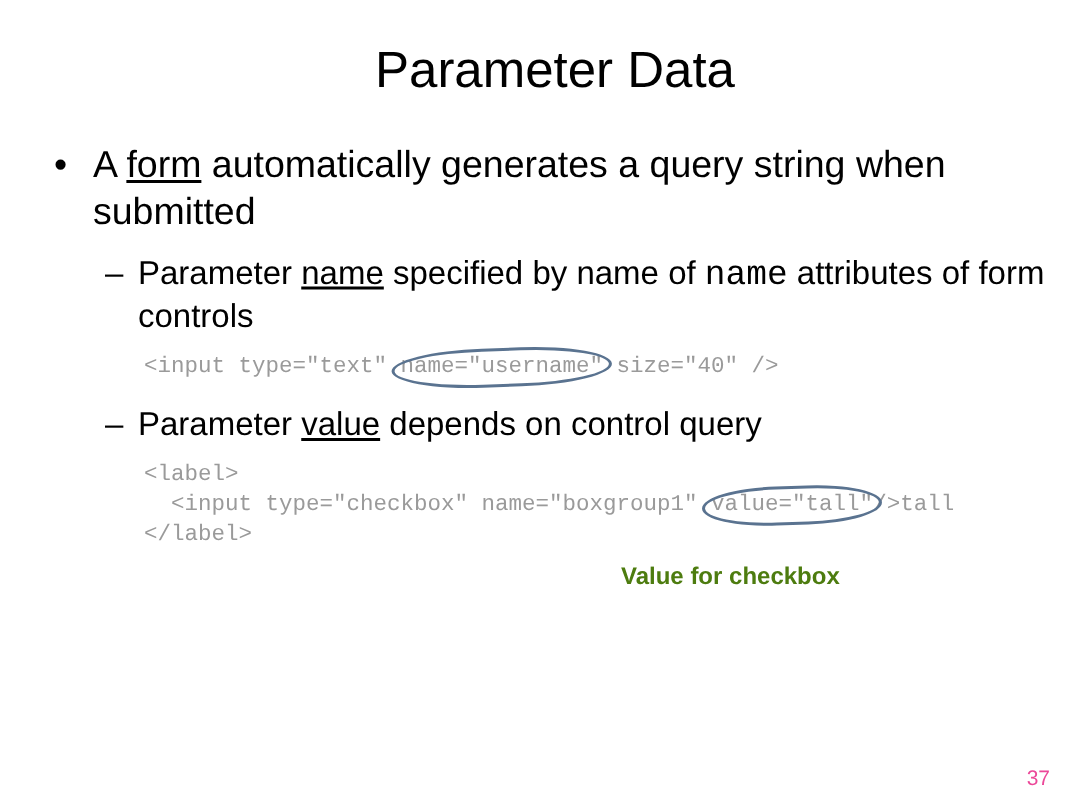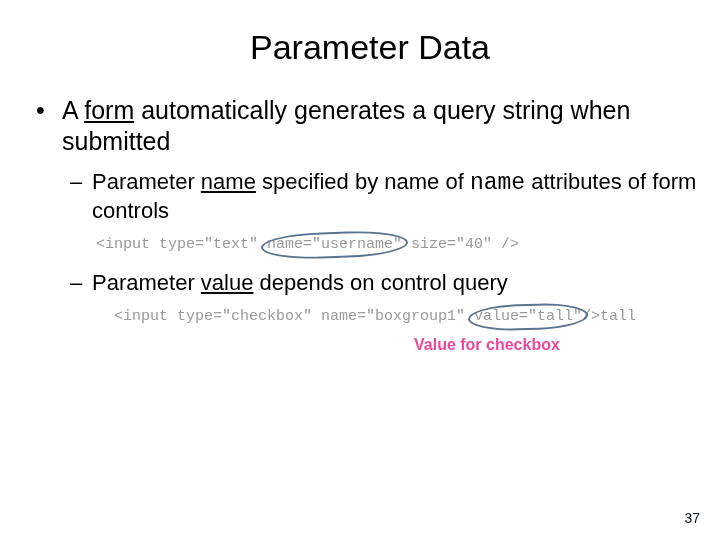--- a/index.html
+++ b/index.html
@@ -18,23 +18,23 @@
   .codeblock .line { white-space: pre; position: relative; }
   .hl { position: relative; display: inline-block; }
   .hl .ring {
     position: absolute;
     left: -6px; right: -6px; top: -3px; bottom: -3px;
     border: 2px solid #5a7390;
     border-radius: 50% / 60%;
     transform: rotate(-2deg);
     pointer-events: none;
   }
-  .callout { font-size: 16px; font-weight: 700; color: #ec4899; margin-left: 378px; margin-top: 8px; line-height: 1.25; }
+  .callout { font-size: 16px; font-weight: 700; color: #4d7c0f; margin-left: 378px; margin-top: 8px; line-height: 1.25; }
   .callout .mono { font-family: "Courier New", Courier, monospace; font-weight: 700; }
-  .pagenum { position: absolute; right: 20px; bottom: 14px; font-size: 14px; color: #0f172a; }
+  .pagenum { position: absolute; right: 20px; bottom: 14px; font-size: 14px; color: #ec4899; }
 </style>
 </head>
 <body>
 
 <div class="slide">
 
   <div class="title">Parameter Data</div>
 
   <div class="bullet1">
     <div class="dot">•</div>
@@ -55,21 +55,23 @@
   </div>
 
   <div class="bullet2" style="margin-top:14px;">
     <div class="dash">–</div>
     <div class="txt">
       <span>Parameter </span><span class="u">value</span><span> depends on control query</span>
     </div>
   </div>
 
   <div class="codeblock">
+    <div class="line">&lt;label&gt;</div>
     <div class="line"><span>  &lt;input type="checkbox" name="boxgroup1" </span><span class="hl"><span>value="tall"</span><span class="ring"></span></span><span>/&gt;tall</span></div>
+    <div class="line">&lt;/label&gt;</div>
   </div>
 
   <div class="callout">
     <div>Value for checkbox</div>
   </div>
 
   <div class="pagenum">37</div>
 
 </div>
 

